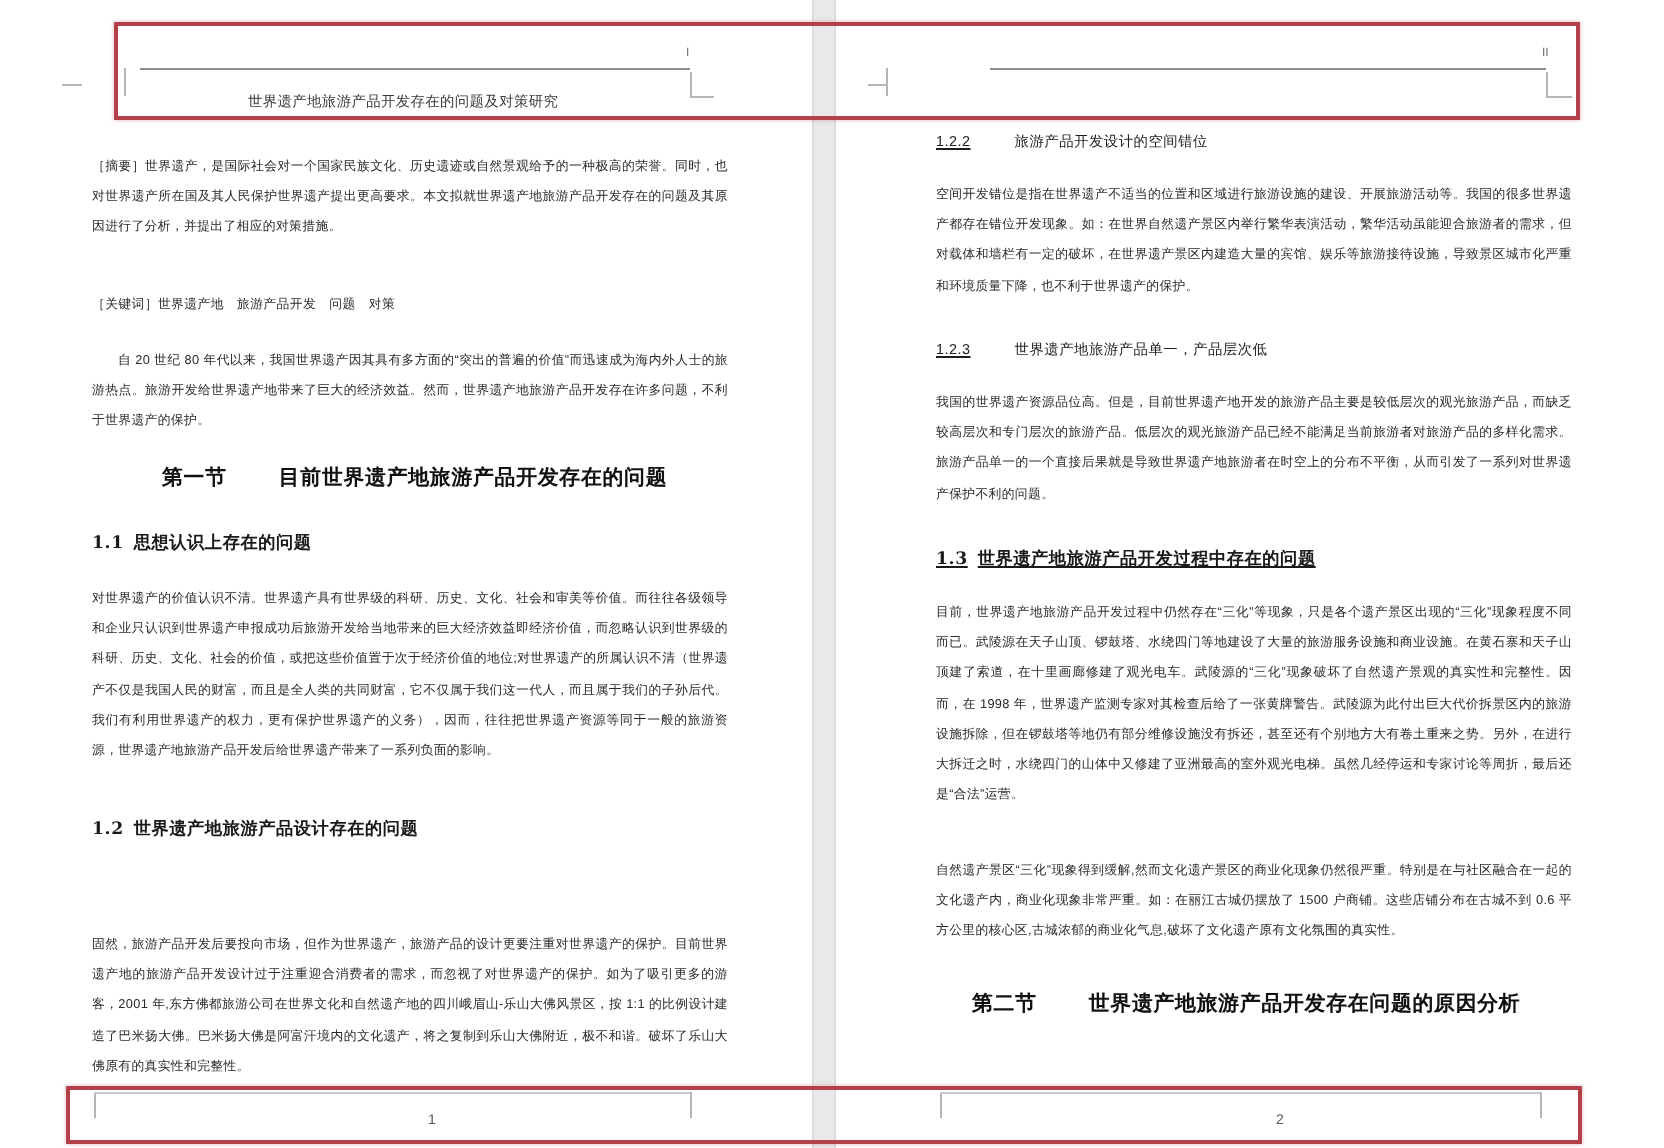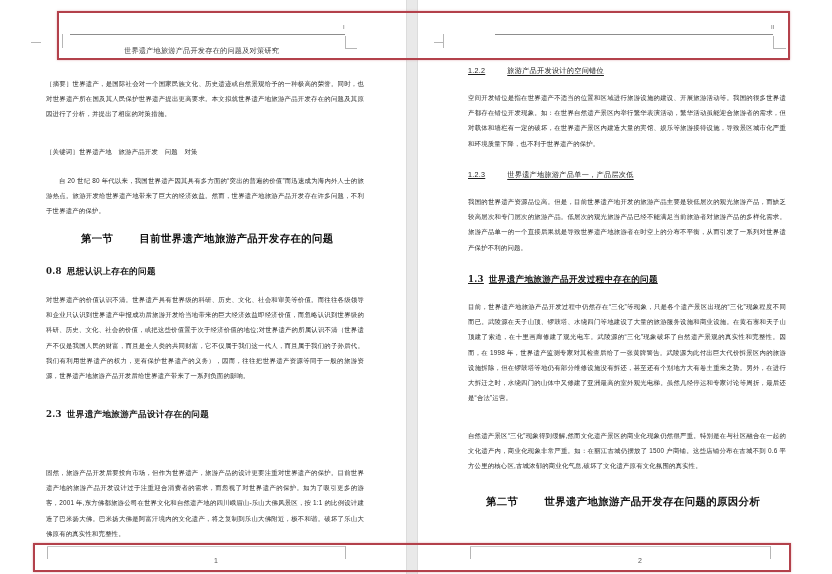--- a/index.html
+++ b/index.html
@@ -141,21 +141,21 @@
   .h2 .h2-no { margin-right: 5px; }
 
   .h3 {
     position: absolute;
     font-size: 7.2px;
     color: #1d1d1d;
     letter-spacing: .25px;
     white-space: nowrap;
   }
   .h3 .h3-no { margin-right: 22px; text-decoration: underline; }
-  .h3 .h3-txt { text-decoration: underline; text-underline-offset: 2px; }
+  .h3 .h3-txt { text-underline-offset: 2px; }
 
   .kw {
     position: absolute;
     font-size: 6.4px;
     color: #2b2b2b;
     letter-spacing: .2px;
     white-space: nowrap;
   }
 </style>
 </head>
@@ -205,27 +205,27 @@
 
   <div class="kw" style="left:46px; top:148px;">［关键词］世界遗产地　旅游产品开发　问题　对策</div>
 
   <div class="para indent" style="left:46px; top:173px; width:318px;">自 20 世纪 80 年代以来，我国世界遗产因其具有多方面的“突出的普遍的价值”而迅速成为海内外人士的旅游热点。旅游开发给世界遗产地带来了巨大的经济效益。然而，世界遗产地旅游产品开发存在许多问题，不利于世界遗产的保护。</div>
 
   <div class="h1-sec" style="left:46px; top:232px;margin-left:35px;">
     <span class="sec-no">第一节</span><span>目前世界遗产地旅游产品开发存在的问题</span>
   </div>
 
   <div class="h2" style="left:46px; top:266px;">
-    <span class="h2-no">0.8</span><span>思想认识上存在的问题</span>
+    <span class="h2-no">1.1</span><span>思想认识上存在的问题</span>
   </div>
 
   <div class="para" style="left:46px; top:292px; width:318px;">对世界遗产的价值认识不清。世界遗产具有世界级的科研、历史、文化、社会和审美等价值。而往往各级领导和企业只认识到世界遗产申报成功后旅游开发给当地带来的巨大经济效益即经济价值，而忽略认识到世界级的科研、历史、文化、社会的价值，或把这些价值置于次于经济价值的地位;对世界遗产的所属认识不清（世界遗产不仅是我国人民的财富，而且是全人类的共同财富，它不仅属于我们这一代人，而且属于我们的子孙后代。我们有利用世界遗产的权力，更有保护世界遗产的义务），因而，往往把世界遗产资源等同于一般的旅游资源，世界遗产地旅游产品开发后给世界遗产带来了一系列负面的影响。</div>
 
   <div class="h2" style="left:46px; top:409px;">
-    <span class="h2-no">2.3</span><span>世界遗产地旅游产品设计存在的问题</span>
+    <span class="h2-no">1.2</span><span>世界遗产地旅游产品设计存在的问题</span>
   </div>
 
 
   <div class="para" style="left:46px; top:465px; width:318px;">固然，旅游产品开发后要投向市场，但作为世界遗产，旅游产品的设计更要注重对世界遗产的保护。目前世界遗产地的旅游产品开发设计过于注重迎合消费者的需求，而忽视了对世界遗产的保护。如为了吸引更多的游客，2001 年,东方佛都旅游公司在世界文化和自然遗产地的四川峨眉山-乐山大佛风景区，按 1:1 的比例设计建造了巴米扬大佛。巴米扬大佛是阿富汗境内的文化遗产，将之复制到乐山大佛附近，极不和谐。破坏了乐山大佛原有的真实性和完整性。</div>
 
   <div class="h3" style="left:468px; top:66px;">
     <span class="h3-no">1.2.2</span><span class="h3-txt">旅游产品开发设计的空间错位</span>
   </div>
 
   <div class="para" style="left:468px; top:90px; width:318px;">空间开发错位是指在世界遗产不适当的位置和区域进行旅游设施的建设、开展旅游活动等。我国的很多世界遗产都存在错位开发现象。如：在世界自然遗产景区内举行繁华表演活动，繁华活动虽能迎合旅游者的需求，但对载体和墙栏有一定的破坏，在世界遗产景区内建造大量的宾馆、娱乐等旅游接待设施，导致景区城市化严重和环境质量下降，也不利于世界遗产的保护。</div>

